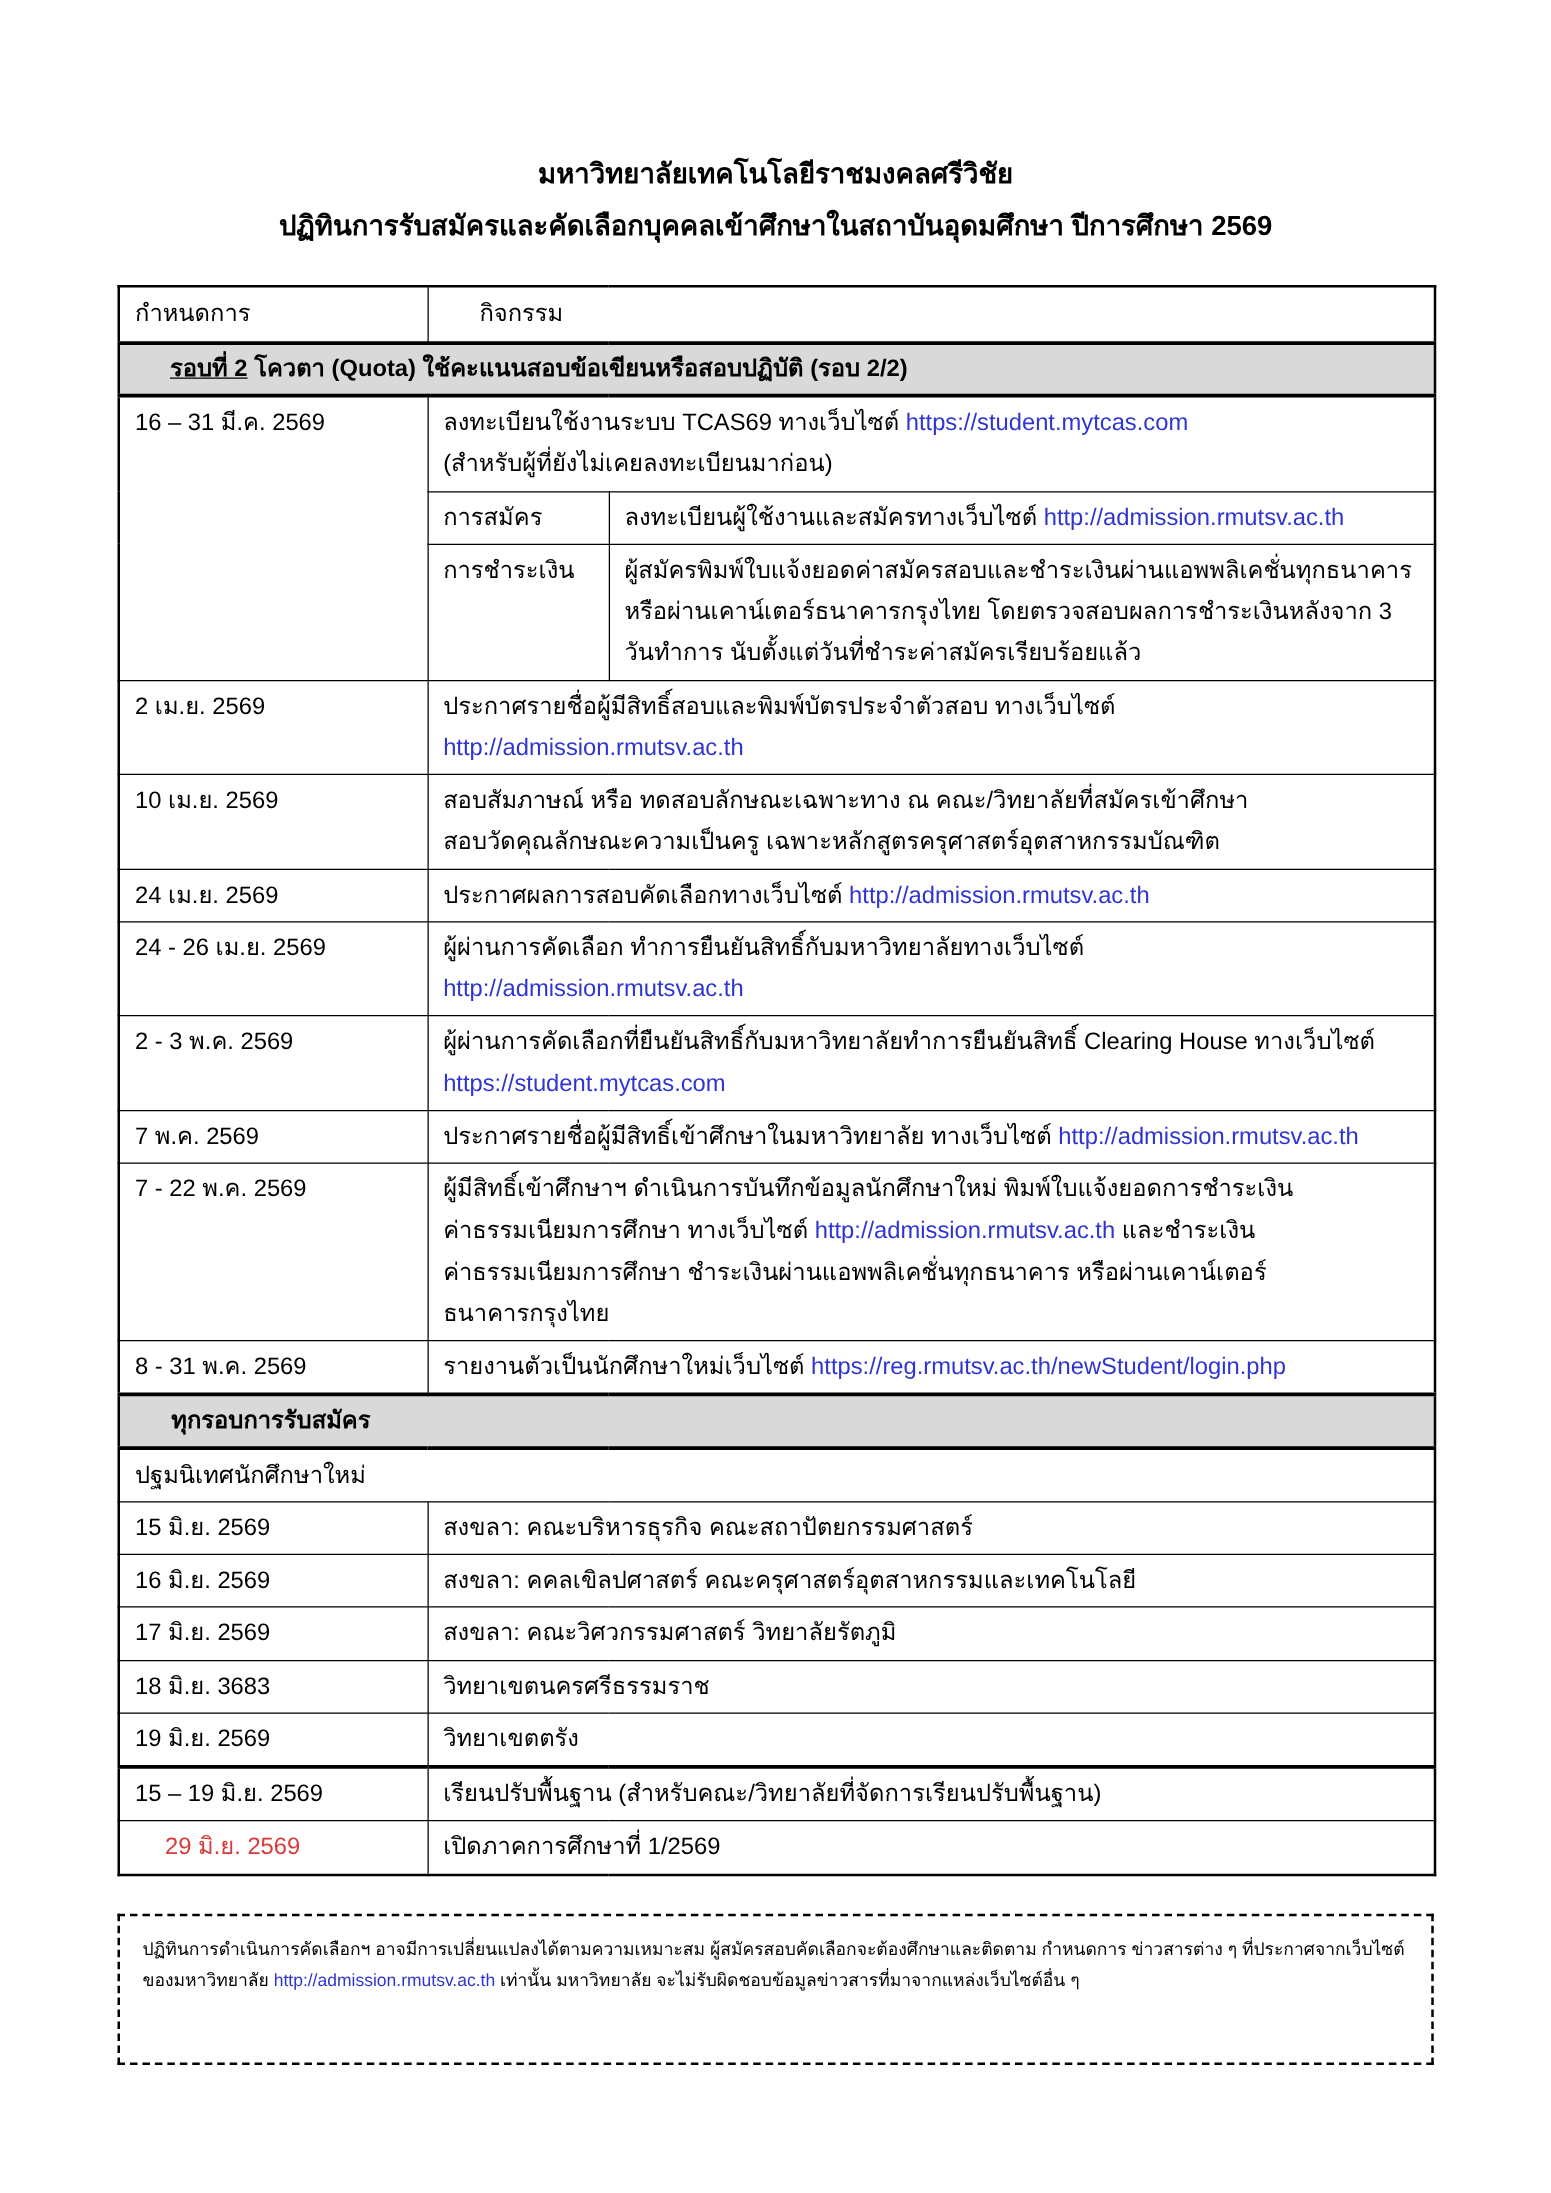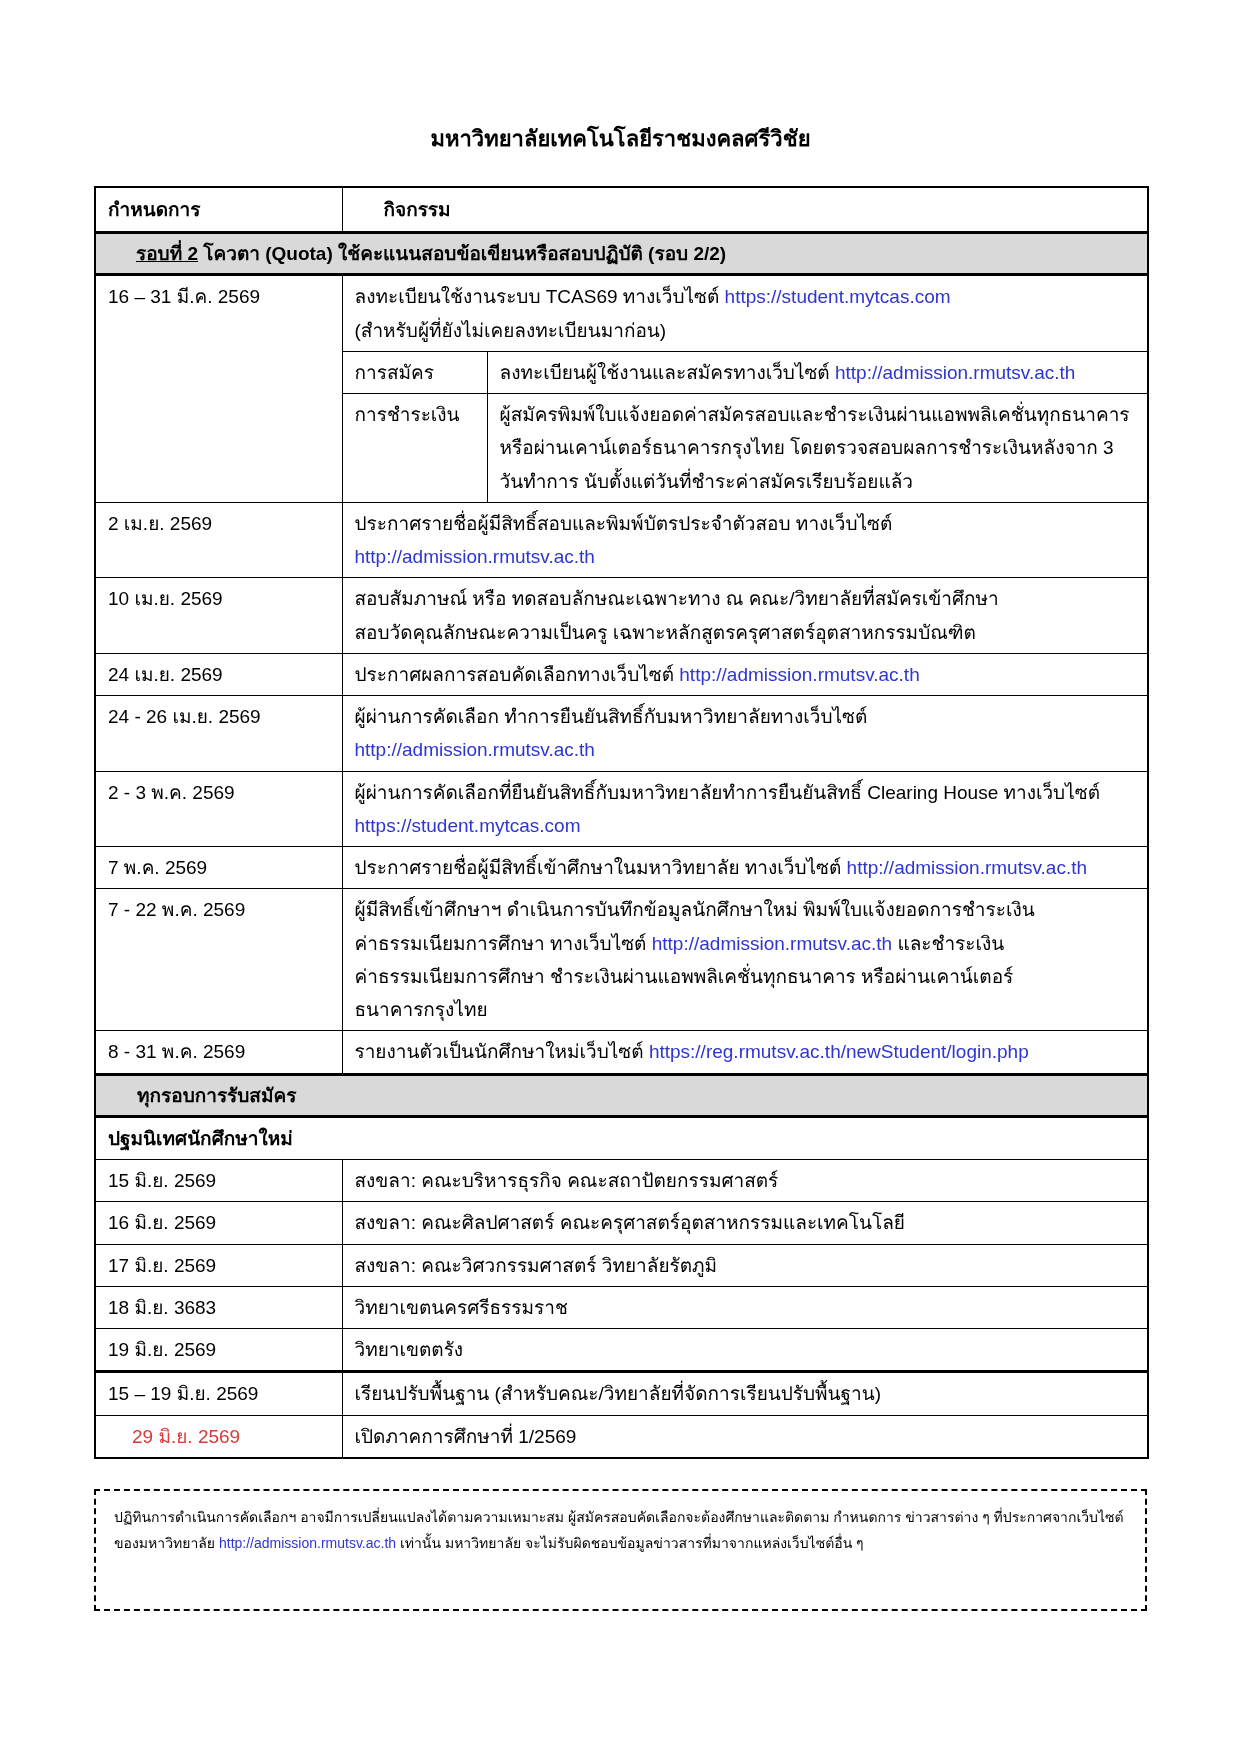--- a/index.html
+++ b/index.html
@@ -18,21 +18,21 @@
   col.c1 { width: 247px; }
   col.c2 { width: 145px; }
   col.c3 { width: 661px; }
   td {
     border: 1px solid #000;
     font-size: 19px; line-height: 1.75;
     padding: 4px 12px; vertical-align: top;
     word-wrap: break-word;
   }
   tr.thead td { border-bottom: 2px solid #000; padding-top: 5px; padding-bottom: 5px; }
-  .b { font-weight: bold; }
+  .b { font-weight: normal; }
   .u { text-decoration: underline; margin-left: 28px; }
   .center { text-align: left; padding-left: 41px; }
   tr.section td {
     background: #d9d9d9; font-weight: bold;
     border-top: 3px solid #000; border-bottom: 3px solid #000;
     padding-top: 3px; padding-bottom: 3px;
   }
   tr.tborder td { border-top: 3px solid #000; }
   a.link { color: #2f35d0; text-decoration: none; cursor: pointer; text-align: right; }
   .red { color: #d93a3a; padding-left: 36px; }
@@ -44,20 +44,21 @@
   }
 </style>
 </head>
 <body>
 
 <div class="page">
   <div class="content">
 
     <div class="titles">
       <div class="t">มหาวิทยาลัยเทคโนโลยีราชมงคลศรีวิชัย</div>
+      <div class="t">ปฏิทินการรับสมัครและคัดเลือกบุคคลเข้าศึกษาในสถาบันอุดมศึกษา ปีการศึกษา 2569</div>
     </div>
 
     <table class="cal">
       <colgroup>
           <col class="c1">
           <col class="c2">
           <col class="c3">
         </colgroup>
 
       <tbody>
@@ -150,21 +151,21 @@
       <tr>
         <td colspan="3" class="b">ปฐมนิเทศนักศึกษาใหม่</td>
       </tr>
 
       <tr>
         <td>15 มิ.ย. 2569</td>
         <td colspan="2">สงขลา:  คณะบริหารธุรกิจ  คณะสถาปัตยกรรมศาสตร์</td>
       </tr>
       <tr>
         <td>16 มิ.ย. 2569</td>
-        <td colspan="2">สงขลา:  คณะศิลปศาสตร์  คณะครุศาสตร์อุตสาหกรรมและเทคโนโลยี</td>
+        <td colspan="2">สงขลา:  คคลเขิลปศาสตร์  คณะครุศาสตร์อุตสาหกรรมและเทคโนโลยี</td>
       </tr>
       <tr>
         <td>17 มิ.ย. 2569</td>
         <td colspan="2">สงขลา:  คณะวิศวกรรมศาสตร์  วิทยาลัยรัตภูมิ</td>
       </tr>
       <tr>
         <td>18 มิ.ย. 3683</td>
         <td colspan="2">วิทยาเขตนครศรีธรรมราช</td>
       </tr>
       <tr>

